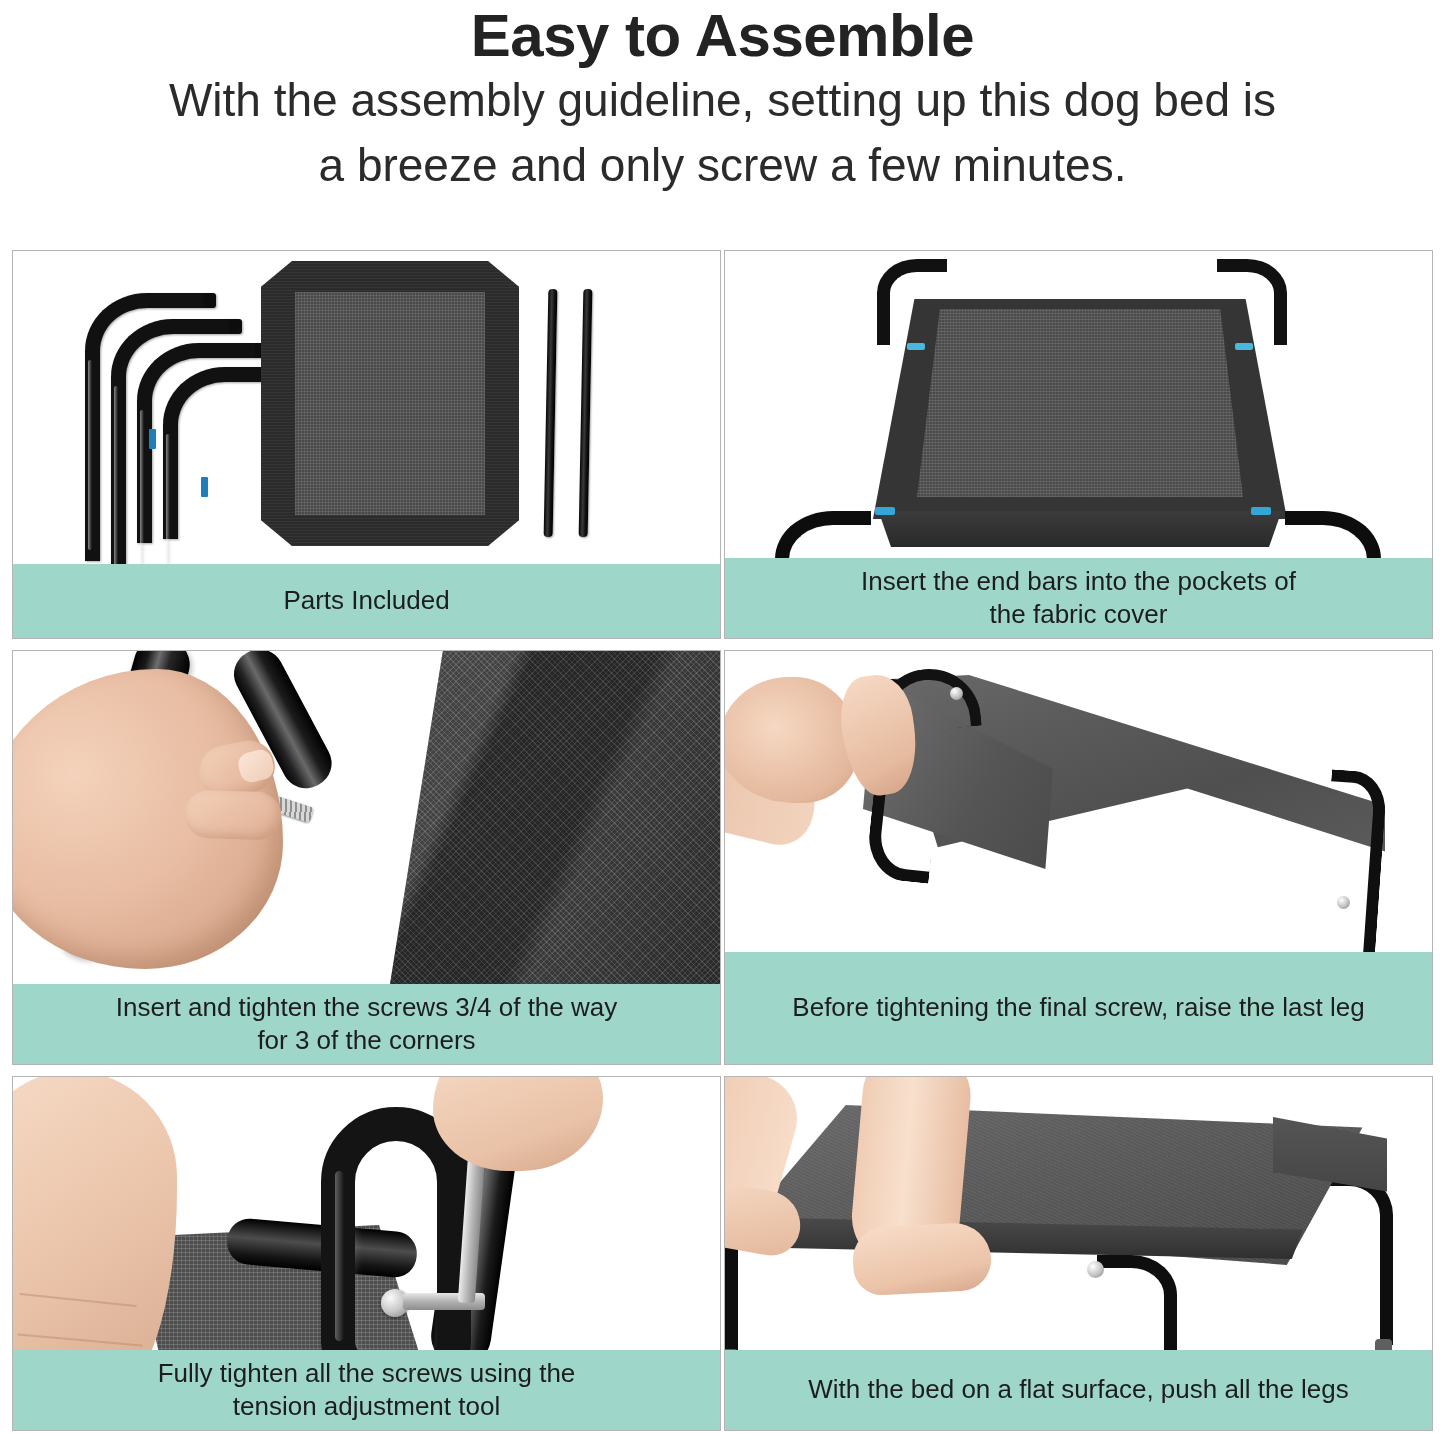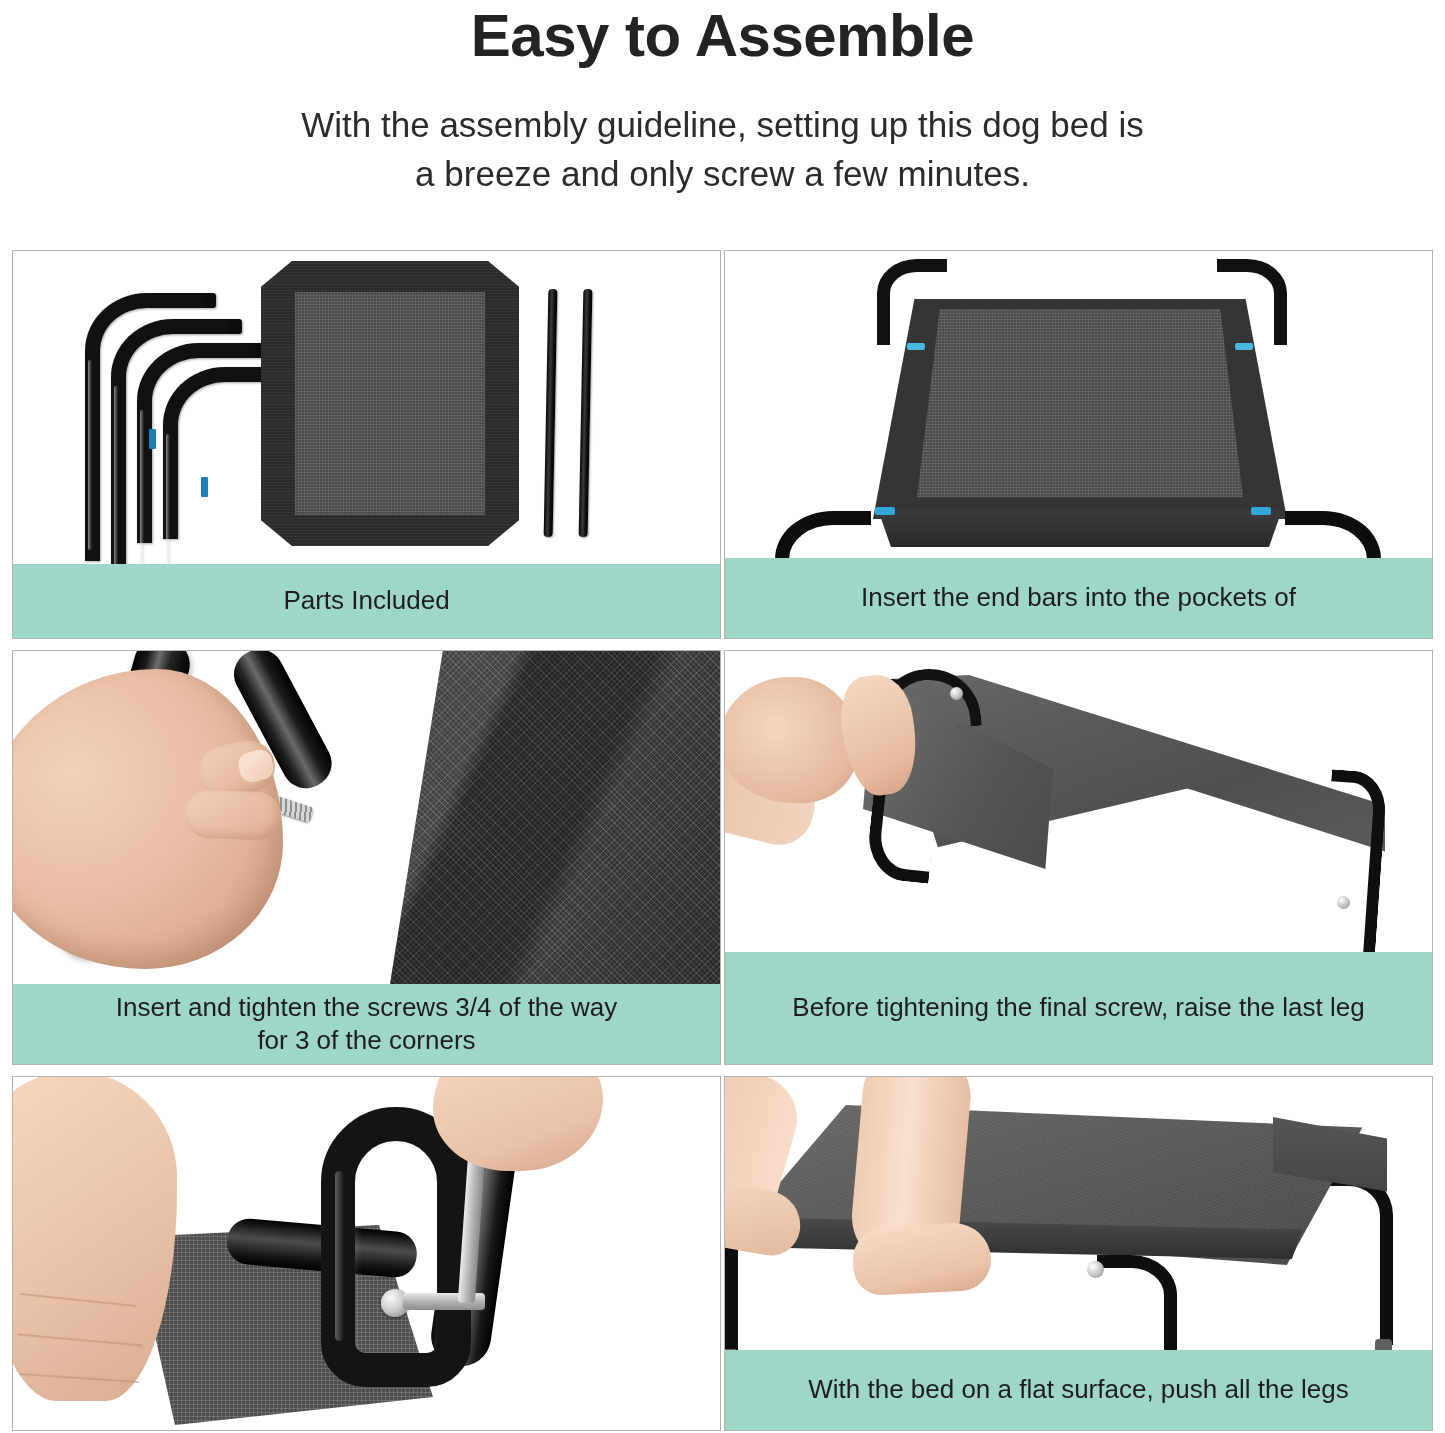--- a/index.html
+++ b/index.html
@@ -13,22 +13,21 @@
   .page { position: relative; width: 1445px; height: 1433px; background:#fff; }
 
   
   .header { width:100%; text-align:center; padding-top: 4px; }
   .title {
     font-size: 60px; font-weight: 700; color:#232323;
     letter-spacing: -0.5px; line-height: 1.06;
     font-stretch: condensed;
   }
   .subtitle {
-    margin-top: 32px;
-    font-size: 35px; font-weight: 400; color:#2b2b2b;
+    font-size: 46px; font-weight: 400; color:#2b2b2b;
     line-height: 1.42;
     padding: 0 150px;
   }
 
   
   .grid {
     position:absolute; left:12px; top:250px;
     width: 1421px; height: 1171px;
     display: grid;
     grid-template-columns: 709px 709px;
@@ -473,20 +472,21 @@
           <div class="b2-frontleg fr"></div>
           <div class="b2-tagbot tagbot-l"></div>
           <div class="b2-tagbot tagbot-r"></div>
           <div class="b2-foot foot-l"></div>
           <div class="b2-foot foot-r"></div>
         </div>
       </div>
       <div class="caption cap-h2">
         <div>
           <div>Insert the end bars into the pockets of</div>
+          <div>the fabric cover</div>
         </div>
       </div>
     </div>
 
     <div class="panel p3">
       <div class="stage">
         <div class="p3-mesh"></div>
         <div class="p3-mesh-fold"></div>
         <div class="p3-tube-main"></div>
         <div class="p3-tube-cross"></div>
@@ -534,20 +534,26 @@
         <div class="p5-bolt"></div>
         <div class="p5-wrench-h"></div>
         <div class="p5-wrench-v"></div>
         <div class="p5-hand-l"></div>
         <div class="p5-fingerline p5-fl1"></div>
         <div class="p5-fingerline p5-fl2"></div>
         <div class="p5-fingerline p5-fl3"></div>
         <div class="p5-hand-r"></div>
         <div class="p5-nail-r"></div>
       </div>
+      <div class="caption cap-h2">
+        <div>
+          <div>Fully tighten all the screws using the</div>
+          <div>tension adjustment tool</div>
+        </div>
+      </div>
     </div>
 
     <div class="panel p6">
       <div class="stage">
         <div class="p6-leg L"></div>
         <div class="p6-leg R"></div>
         <div class="p6-top">
           <div class="p6-top-tex"></div>
         </div>
         <div class="p6-rim-front"></div>

